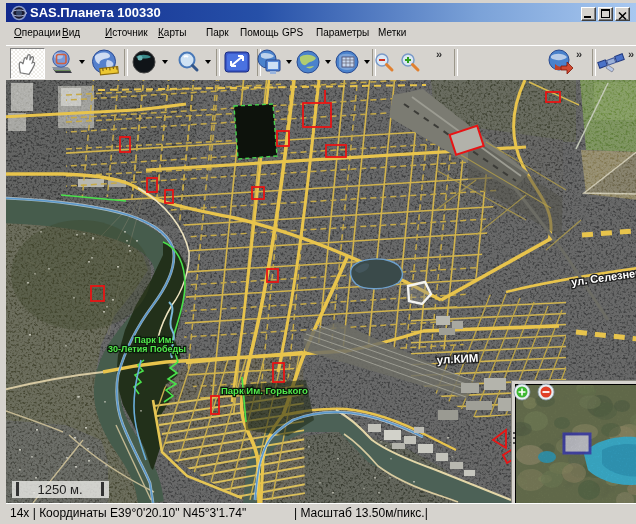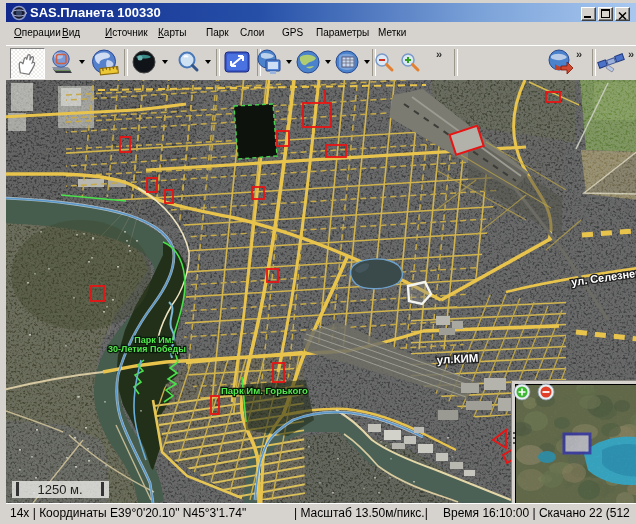--- a/index.html
+++ b/index.html
@@ -36,21 +36,21 @@
   <div class="wbtn" style="right:6px"><svg width="13" height="12" viewBox="0 0 13 12">
           <path d="M3 2.5 L10 9.5 M10 2.5 L3 9.5" stroke="#000" stroke-width="1.5"></path>
         </svg></div>
 </div>
 <div id="menubar">
   <span style="left:8px"><u>О</u>перации</span>
   <span style="left:56px"><u>В</u>ид</span>
   <span style="left:99px"><u>И</u>сточник</span>
   <span style="left:152px"><u>К</u>арты</span>
   <span style="left:200px">Парк</span>
-  <span style="left:234px">Слои</span>
+  <span style="left:234px">Помощь</span>
   <span style="left:276px">GPS</span>
   <span style="left:310px">Параметры</span>
   <span style="left:372px">Метки</span>
 </div>
 <div id="toolbar">
   <div class="tbtn" style="left:4px;border:1px solid;border-color:#808080 #fff #fff #808080;background:repeating-conic-gradient(#fff 0 25%,#efede8 0 50%) 0 0/4px 4px">
     <svg width="26" height="27" viewBox="0 0 26 27" style="position:absolute;left:4px;top:1px">
           <g transform="rotate(10 13 14)">
             <path d="M7 24 C5.5 20 4 16.5 4.5 14.5 C5.2 12.8 7.2 13.2 8 15 L8.3 10.5 C8.3 7.5 10.6 7.5 10.9 10 L11.2 6.5 C11.5 4 13.7 4 13.9 6.5 L14.1 10 L14.9 7.5 C15.6 5.2 17.6 5.8 17.4 8.3 L17 12 C18.2 10.8 20 11.4 19.4 13.8 C18.6 16.8 17.3 20.5 15.8 24 Z" fill="#fff" stroke="#7a7a7a" stroke-width="1.3"></path>
           </g>
@@ -603,15 +603,14 @@
 <path d="M 536.5 312 h 7" stroke="#fff" stroke-width="1.8"></path>
 <rect x="507" y="352" width="2" height="2" fill="#555"></rect>
           <rect x="507" y="357" width="2" height="2" fill="#555"></rect>
           <rect x="507" y="362" width="2" height="2" fill="#555"></rect>
 </g>
 </g>
 </svg>
 <div id="statusbar">
   <span style="left:4px">14x | Координаты E39°0'20.10" N45°3'1.74"</span>
   <span style="left:288px">| Масштаб 13.50м/пикс.|</span>
-      <span style="left:437px">Время 16:10:00 | Скачано 22 (512</span>
 </div>
 </div>
 
 </body></html>

